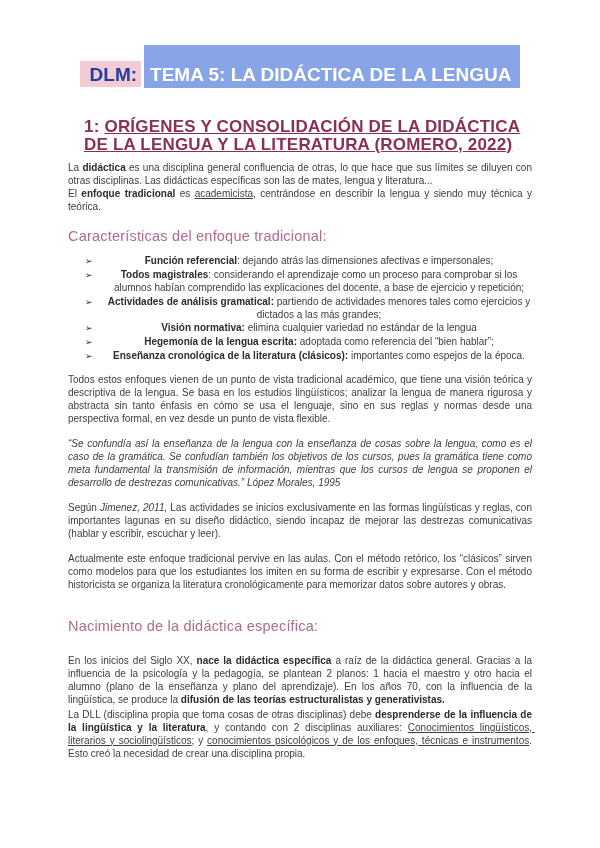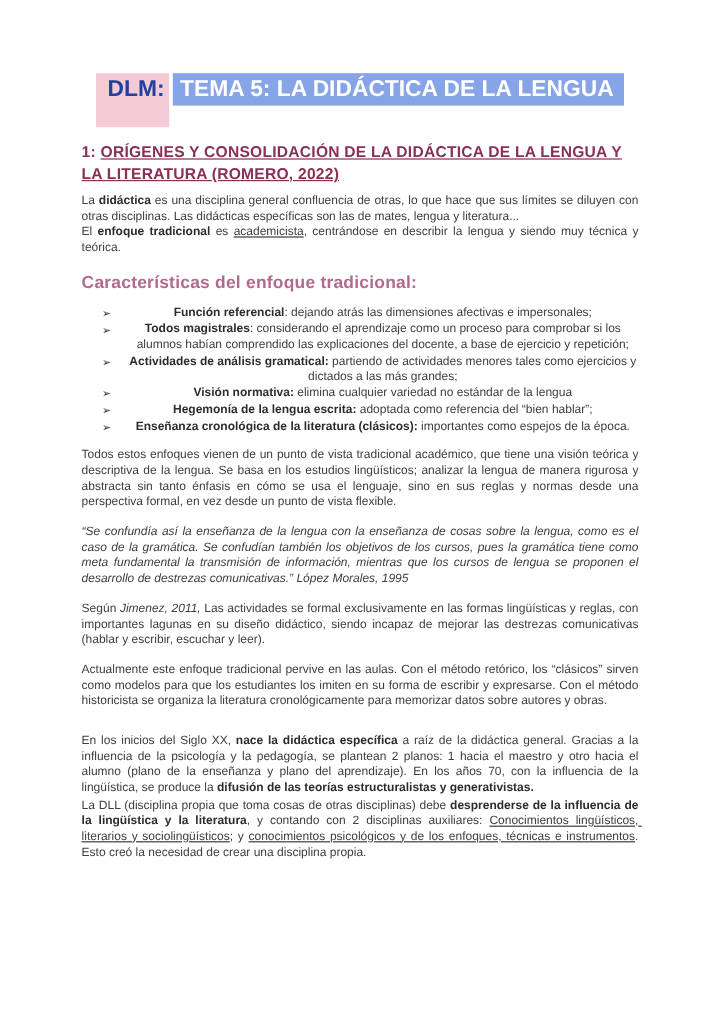--- a/index.html
+++ b/index.html
@@ -4,24 +4,24 @@
 <style>
   html,body{margin:0;padding:0;background:#ffffff;}
   .page{
     width:600px;height:848px;box-sizing:border-box;
     padding:62px 68px 0 68px;
     font-family:"Liberation Sans",sans-serif;
     color:var(--body-text,#3d3d3d);
     overflow:hidden;background:#ffffff;
   }
   .title{text-align:center;font-size:19px;font-weight:bold;margin:0 0 2px 0;line-height:26px;white-space:nowrap;}
-  .title-prefix{background:var(--title-prefix-bg);color:var(--title-prefix-text);padding:3px 4px 21px 10px;margin-right:3px;}
-  .title-main{background:var(--title-main-bg);color:var(--title-main-text);padding:3px 9px 3px 6px;}
-  .h1{color:var(--heading1);font-size:13px;font-weight:bold;line-height:18px;margin:30px 0 7px 0;letter-spacing:.2px;}
-  .h2{color:var(--heading2);font-size:14.5px;font-weight:700;margin:15px 0 10px 0;letter-spacing:.2px;}
+  .title-prefix{background:var(--title-prefix-bg);color:var(--title-prefix-text);padding:3px 4px 2px 10px;margin-right:3px;}
+  .title-main{background:var(--title-main-bg);color:var(--title-main-text);padding:19px 9px 3px 6px;}
+  .h1{color:var(--heading1);font-size:17px;font-weight:bold;line-height:18px;margin:30px 0 7px 16px;letter-spacing:.2px;}
+  .h2{color:var(--heading2);font-size:14.5px;font-weight:400;margin:15px 0 10px 0;letter-spacing:.2px;}
   .h2.mt-lg{margin-top:27px;}
   .para{font-size:10px;line-height:13px;text-align:justify;margin:0 0 12px 0;white-space:pre-wrap;}
   .para.quote{font-style:italic;}
   .para.mb-0{margin-bottom:2px;margin-top:20px;}
   .list{list-style:none;margin:0 0 9px 0;padding:0 0 0 17px;}
   .list li{display:flex;font-size:10px;line-height:13.2px;}
   .marker{flex:none;width:21px;font-size:9px;color:#2e2e2e;padding-top:1px;}
   .li-text{flex:1;text-align:center;}
   .b{font-weight:bold;color:#2c2c2c;}
   .i{font-style:italic;}
@@ -58,18 +58,19 @@
           <span class="marker">➢</span>
           <span class="li-text"><span class="b">Hegemonía de la lengua escrita:</span><span> adoptada como referencia del “bien hablar”;</span></span>
         </li>
         <li>
           <span class="marker">➢</span>
           <span class="li-text"><span class="b">Enseñanza cronológica de la literatura (clásicos):</span><span>  importantes como espejos de la época.</span></span>
         </li>
       </ul>
       <p class="para"><span>Todos estos enfoques vienen de un punto de vista tradicional académico, que tiene una visión teórica y descriptiva de la lengua. Se basa en los estudios lingüísticos; analizar la lengua de manera rigurosa y abstracta sin tanto énfasis en cómo se usa el lenguaje, sino en sus reglas y normas desde una perspectiva formal, en vez desde un punto de vista flexible.</span></p>
       <p class="para quote"><span class="i">“Se confundía así la enseñanza de la lengua con la enseñanza de cosas sobre la lengua, como es el caso de la gramática. Se confudían también los objetivos de los cursos, pues la gramática tiene como meta fundamental la transmisión de información, mientras que los cursos de lengua se proponen el desarrollo de destrezas comunicativas.” </span><span class="i">López Morales, 1995</span></p>
-      <p class="para"><span>Según </span><span class="i">Jimenez, 2011,</span><span> Las actividades se formal exclusivamente en las formas lingüísticas y reglas, con importantes lagunas en su diseño didáctico, siendo incapaz de mejorar las destrezas comunicativas (hablar y escribir, escuchar y leer).</span></p>
+      <p class="para"><span>Según </span><span class="i">Jimenez, 2011,</span><span> Las actividades se inicios exclusivamente en las formas lingüísticas y reglas, con importantes lagunas en su diseño didáctico, siendo incapaz de mejorar las destrezas comunicativas (hablar y escribir, escuchar y leer).</span></p>
       <p class="para"><span>Actualmente este enfoque tradicional pervive en las aulas. Con el método retórico, los “clásicos” sirven como modelos para que los estudiantes los imiten en su forma de escribir y expresarse. Con el método historicista se organiza la literatura cronológicamente para memorizar datos sobre autores y obras.</span></p>
+      <h3 class="h2 mt-lg">Nacimiento de la didáctica específica:</h3>
       <p class="para mb-0"><span>En los inicios del Siglo XX, </span><span class="b">nace la didáctica específica</span><span> a raíz de la didáctica general. Gracias a la influencia de la psicología y la pedagogía, se plantean 2 planos: 1 hacia el maestro y otro hacia el alumno (plano de la enseñanza y plano del aprendizaje). En los años 70, con la influencia de la lingüística, se produce la </span><span class="b">difusión de las teorías estructuralistas y generativistas.</span></p>
       <p class="para"><span>La DLL (disciplina propia que toma cosas de otras disciplinas) debe </span><span class="b">desprenderse de la influencia de la lingüística y la literatura</span><span>, y contando con 2 disciplinas auxiliares: </span><span class="u">Conocimientos lingüísticos, literarios y sociolingüísticos</span><span>; y </span><span class="u">conocimientos psicológicos y de los enfoques, técnicas e instrumentos</span><span>. Esto creó la necesidad de crear una disciplina propia.</span></p>
     </div>
 </div>
 
 </body></html>

